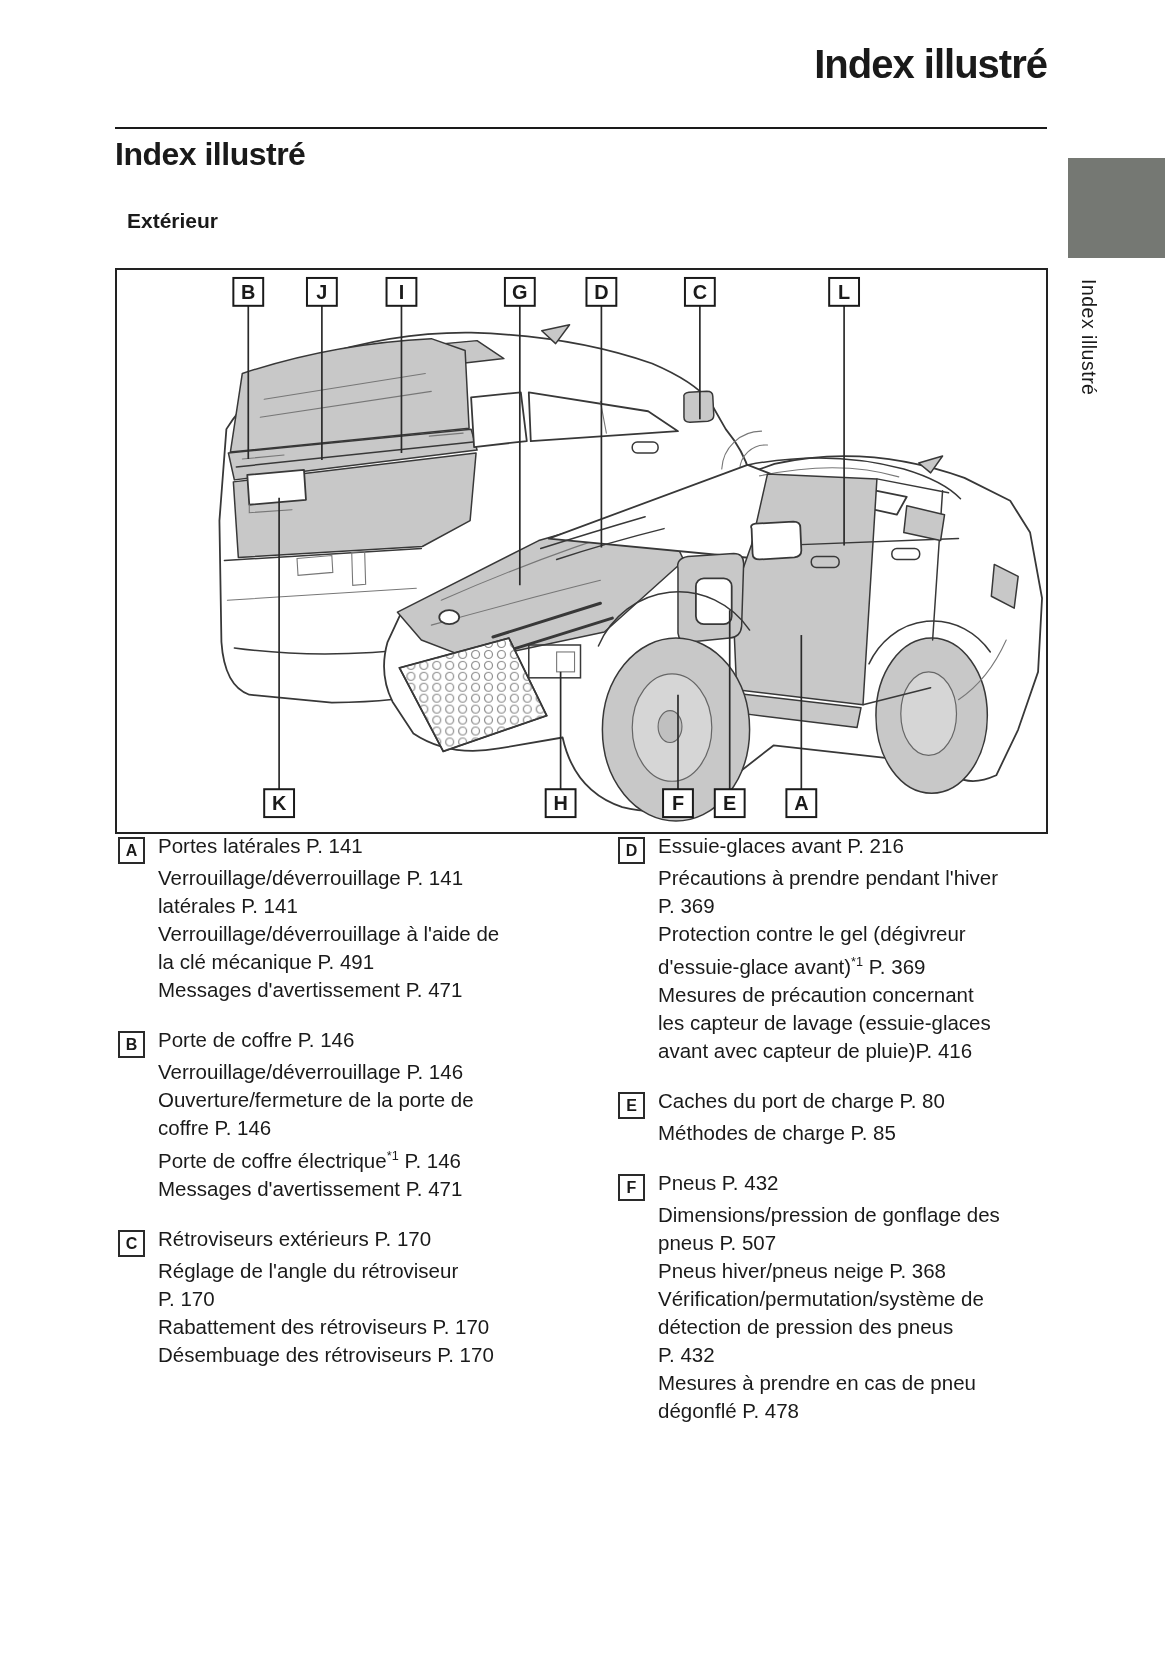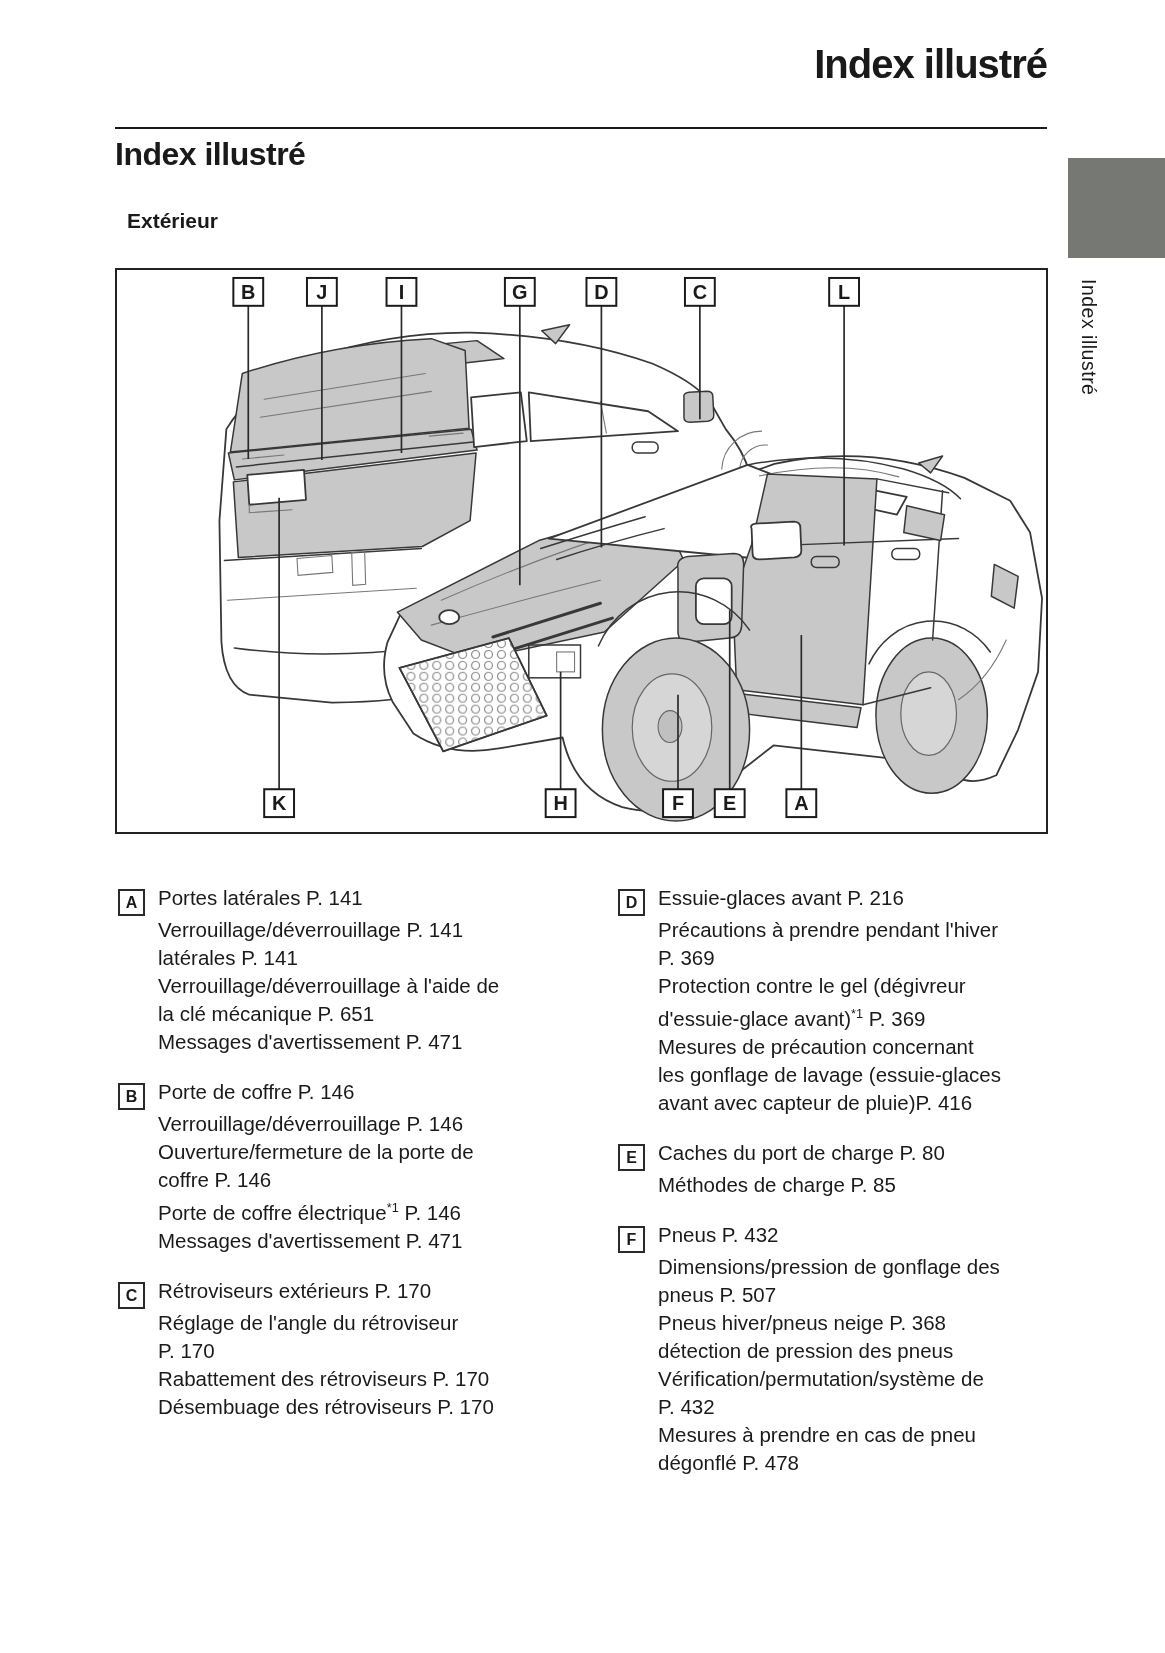--- a/index.html
+++ b/index.html
@@ -14,21 +14,21 @@
   .subsection-title{position:absolute;left:115px;top:197px;margin:12px;font-size:21px;font-weight:700;}
 
   .chapter-tab{position:absolute;left:1068px;top:158px;width:97px;height:100px;}
   .tab-vertical-label{position:absolute;left:1077px;top:279px;writing-mode:vertical-rl;
                       font-size:19.5px;letter-spacing:0.5px;white-space:nowrap;color:#1a1a1a;}
 
   .figure-box{position:absolute;left:115px;top:268px;width:933px;height:566px;
               border:2px solid #222;box-sizing:border-box;background:#fff;}
   .figure-box svg{display:block;width:100%;height:100%;}
 
-  .col{position:absolute;top:884px;width:480px;}
+  .col{position:absolute;top:832px;width:480px;}
   #col-left{left:118px;}
   #col-right{left:618px;}
   .item{margin:0 0 22px 0;}
   .line{font-size:20.5px;line-height:28px;white-space:nowrap;}
   .line.cont{padding-left:40px;}
   .letterbox{display:inline-block;width:23px;height:23px;border:2px solid #2a2a2a;
              font-size:16px;font-weight:700;text-align:center;line-height:23px;
              margin-right:13px;vertical-align:-3px;background:#fff;}
   sup{font-size:0.62em;}
 
@@ -177,21 +177,21 @@
         </g>
     </svg>
   </div>
 
   <div class="col" id="col-left">
       <div class="item">
         <div class="line"><span class="letterbox">A</span><span>Portes latérales P. 141</span></div>
         <div class="line cont"><span>Verrouillage/déverrouillage P. 141</span></div>
         <div class="line cont"><span>latérales P. 141</span></div>
         <div class="line cont"><span>Verrouillage/déverrouillage à l'aide de</span></div>
-        <div class="line cont"><span>la clé mécanique P. 651</span></div>
+        <div class="line cont"><span>la clé mécanique P. 491</span></div>
         <div class="line cont"><span>Messages d'avertissement P. 471</span></div>
       </div>
       <div class="item">
         <div class="line"><span class="letterbox">B</span><span>Porte de coffre P. 146</span></div>
         <div class="line cont"><span>Verrouillage/déverrouillage P. 146</span></div>
         <div class="line cont"><span>Ouverture/fermeture de la porte de</span></div>
         <div class="line cont"><span>coffre P. 146</span></div>
         <div class="line cont"><span>Porte de coffre électrique<sup>*1</sup> P. 146</span></div>
         <div class="line cont"><span>Messages d'avertissement P. 471</span></div>
       </div>
@@ -204,34 +204,34 @@
       </div>
     </div>
   <div class="col" id="col-right">
       <div class="item">
         <div class="line"><span class="letterbox">D</span><span>Essuie-glaces avant P. 216</span></div>
         <div class="line cont"><span>Précautions à prendre pendant l'hiver</span></div>
         <div class="line cont"><span>P. 369</span></div>
         <div class="line cont"><span>Protection contre le gel (dégivreur</span></div>
         <div class="line cont"><span>d'essuie-glace avant)<sup>*1</sup> P. 369</span></div>
         <div class="line cont"><span>Mesures de précaution concernant</span></div>
-        <div class="line cont"><span>les gonflage de lavage (essuie-glaces</span></div>
+        <div class="line cont"><span>les capteur de lavage (essuie-glaces</span></div>
         <div class="line cont"><span>avant avec capteur de pluie)P. 416</span></div>
       </div>
       <div class="item">
         <div class="line"><span class="letterbox">E</span><span>Caches du port de charge P. 80</span></div>
         <div class="line cont"><span>Méthodes de charge P. 85</span></div>
       </div>
       <div class="item">
         <div class="line"><span class="letterbox">F</span><span>Pneus P. 432</span></div>
         <div class="line cont"><span>Dimensions/pression de gonflage des</span></div>
         <div class="line cont"><span>pneus P. 507</span></div>
         <div class="line cont"><span>Pneus hiver/pneus neige P. 368</span></div>
+        <div class="line cont"><span>Vérification/permutation/système de</span></div>
         <div class="line cont"><span>détection de pression des pneus</span></div>
-        <div class="line cont"><span>Vérification/permutation/système de</span></div>
         <div class="line cont"><span>P. 432</span></div>
         <div class="line cont"><span>Mesures à prendre en cas de pneu</span></div>
         <div class="line cont"><span>dégonflé P. 478</span></div>
       </div>
     </div>
 
   <div class="page-number">11</div>
 </div>
 
 </body></html>

